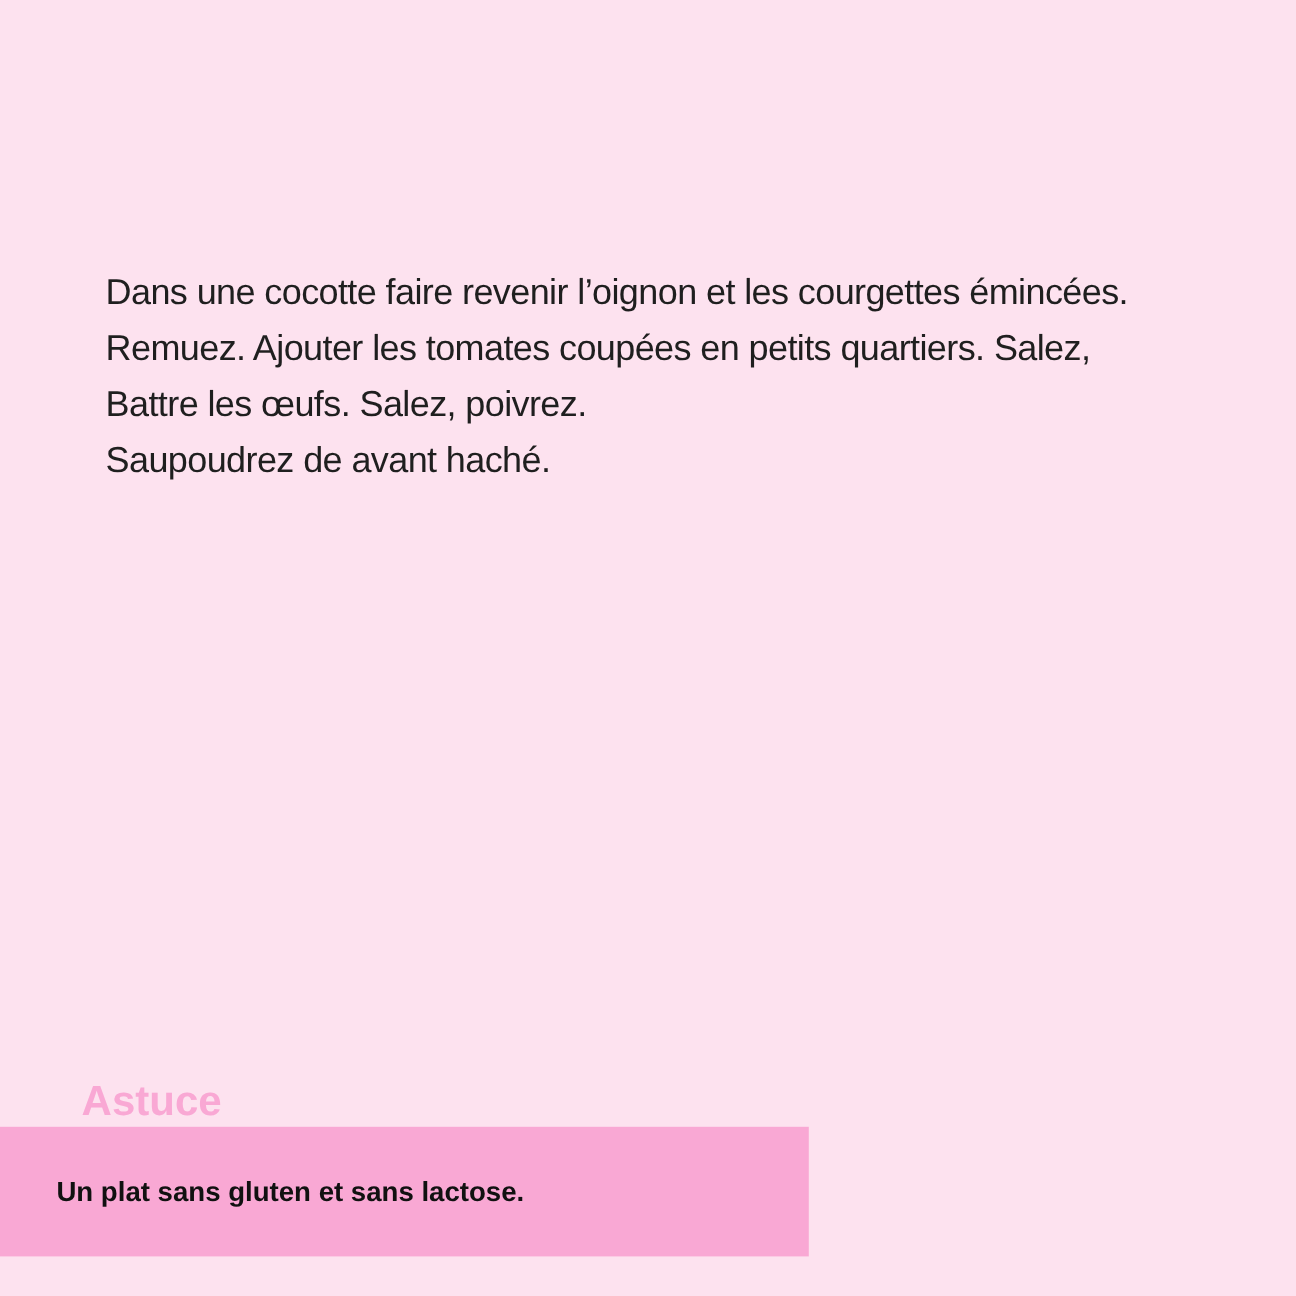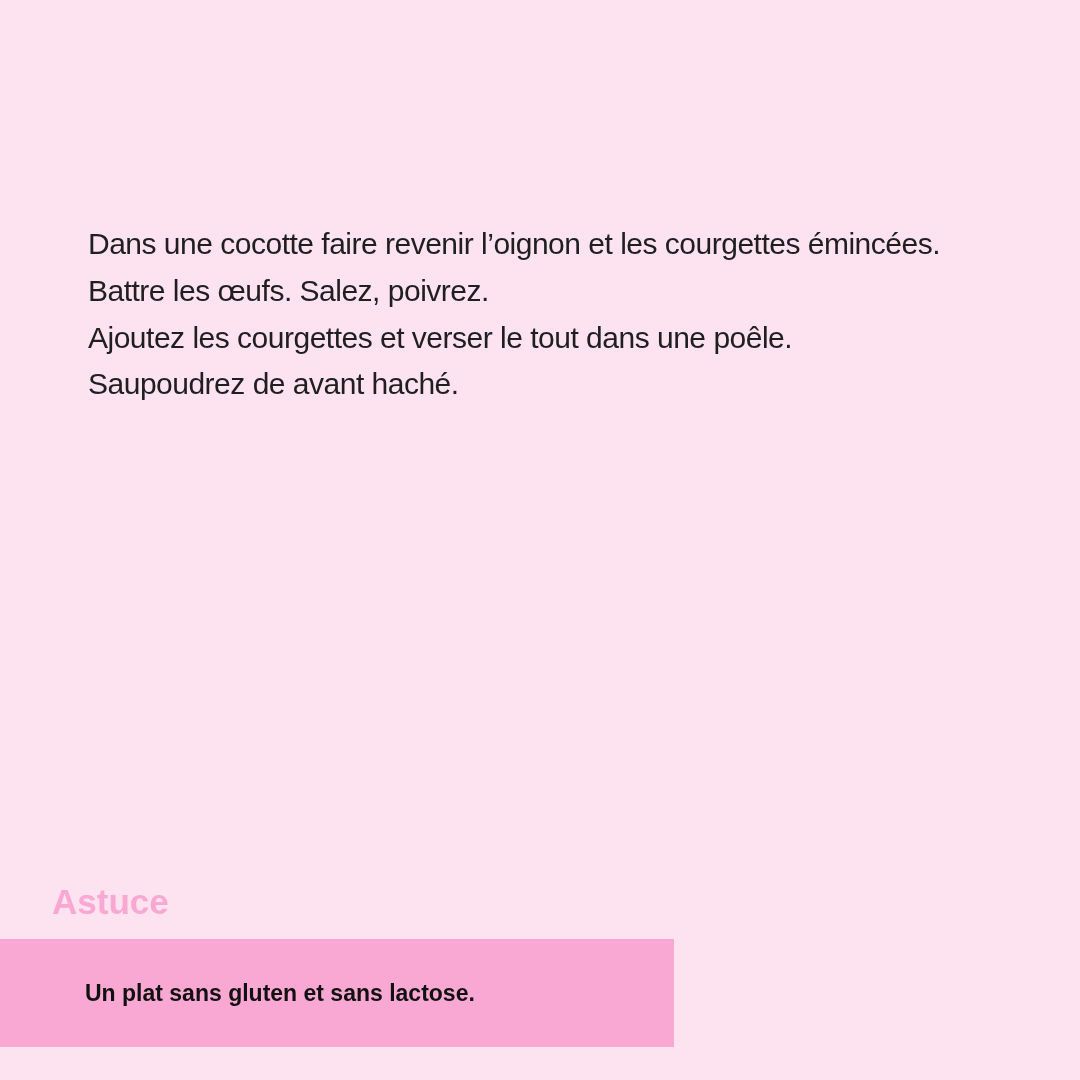--- a/index.html
+++ b/index.html
@@ -25,53 +25,53 @@
     letter-spacing: -0.5px;
     font-weight: 400;
   }
   .recipe-steps .step-line {
     white-space: nowrap;
   }
   .tip-heading {
     position: absolute;
     left: 52px;
     top: 881px;
-    margin: 0;
+    margin: 16px;
     color: #f9a8d4;
     font-size: 35px;
     line-height: 42px;
     font-weight: 700;
     letter-spacing: 0;
   }
   .tip-banner {
     position: absolute;
     left: 0;
     top: 939px;
     width: 674px;
     height: 108px;
     background: #f9a8d4;
     display: flex;
     align-items: center;
   }
   .tip-banner .tip-text {
-    padding-left: 85px;
+    padding-left: 47px;
     color: #111111;
     font-size: 23px;
     font-weight: 700;
     letter-spacing: 0;
     white-space: nowrap;
   }
 </style>
 </head>
 <body>
 
 <div class="recipe-steps">
   <div class="step-line">Dans une cocotte faire revenir l’oignon et les courgettes émincées.</div>
+  <div class="step-line">Remuez. Ajouter les tomates coupées en petits quartiers. Salez,</div>
   <div class="step-line">Battre les œufs. Salez, poivrez.</div>
-  <div class="step-line">Ajoutez les courgettes et verser le tout dans une poêle.</div>
   <div class="step-line">Saupoudrez de avant haché.</div>
 </div>
 
 <h2 class="tip-heading">Astuce</h2>
 
 <div class="tip-banner">
   <span class="tip-text">Un plat sans gluten et sans lactose.</span>
 </div>
 
 </body></html>

